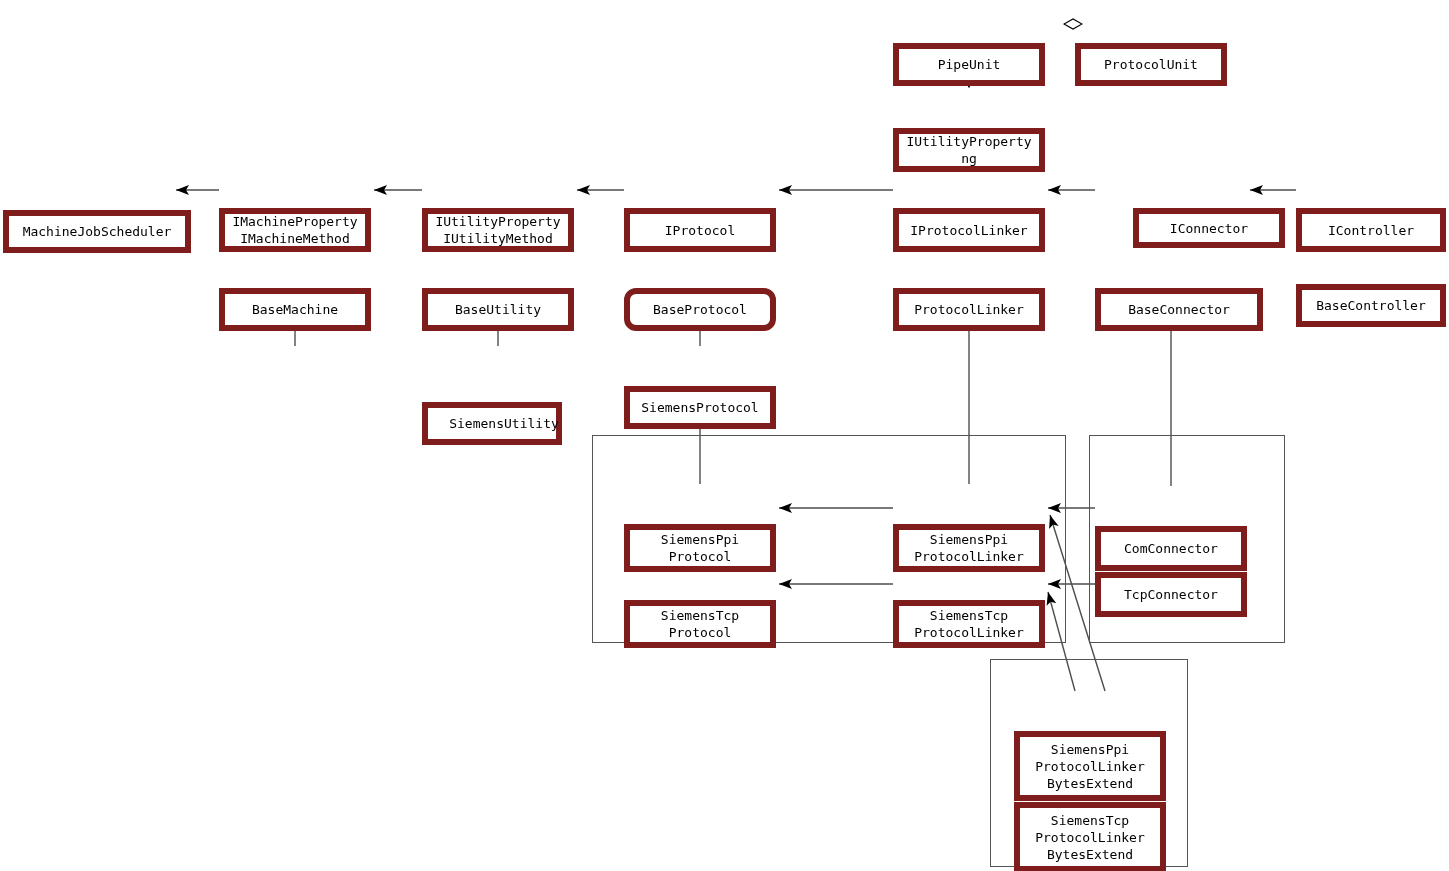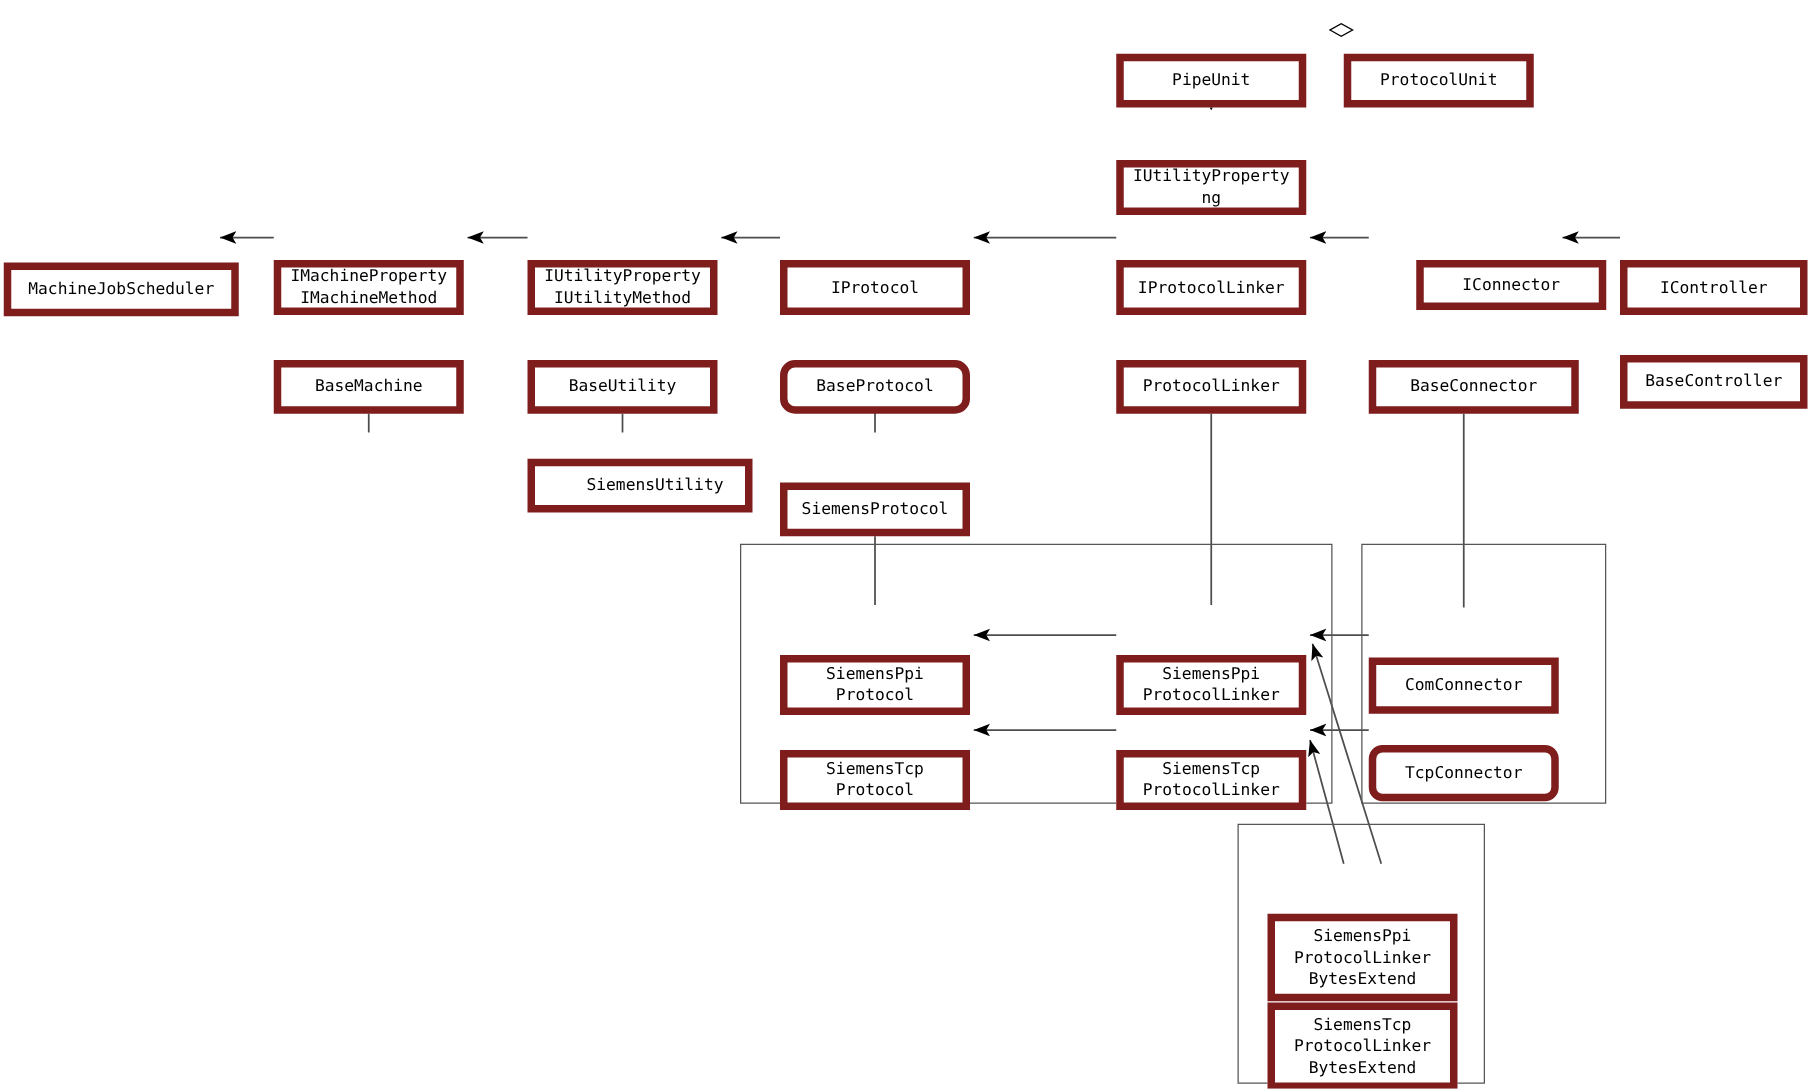--- a/index.html
+++ b/index.html
@@ -117,21 +117,21 @@
   <div class="group" style="left:1089px; top:435px; width:196px; height:208px;"></div>
   <div class="group" style="left:990px; top:659px; width:198px; height:208px;"></div>
 
   <div class="node" style="left:3px; top:170px; width:188px; height:43px;">MachineJobScheduler</div>
   <div class="node" style="left:219px; top:168px; width:152px; height:44px;">IMachineProperty
 IMachineMethod</div>
   <div class="node" style="left:219px; top:248px; width:152px; height:43px;">BaseMachine</div>
   <div class="node" style="left:422px; top:168px; width:152px; height:44px;">IUtilityProperty
 IUtilityMethod</div>
   <div class="node" style="left:422px; top:248px; width:152px; height:43px;">BaseUtility</div>
-  <div class="node" style="left:422px; top:327px; width:180px; height:43px;padding-left:24px;">SiemensUtility</div>
+  <div class="node" style="left:422px; top:362px; width:140px; height:43px;padding-left:24px;">SiemensUtility</div>
   <div class="node" style="left:624px; top:168px; width:152px; height:44px;">IProtocol</div>
   <div class="node" style="left:624px; top:248px; width:152px; height:43px;border-radius:12px;">BaseProtocol</div>
   <div class="node" style="left:624px; top:346px; width:152px; height:43px;">SiemensProtocol</div>
   <div class="node" style="left:893px; top:3px; width:152px; height:43px;">PipeUnit</div>
   <div class="node" style="left:1075px; top:3px; width:152px; height:43px;">ProtocolUnit</div>
   <div class="node" style="left:893px; top:88px; width:152px; height:44px;">IUtilityProperty
 ng</div>
   <div class="node" style="left:893px; top:168px; width:152px; height:44px;">IProtocolLinker</div>
   <div class="node" style="left:893px; top:248px; width:152px; height:43px;">ProtocolLinker</div>
   <div class="node" style="left:1133px; top:168px; width:152px; height:40px;">IConnector</div>
@@ -140,20 +140,20 @@
   <div class="node" style="left:1296px; top:244px; width:150px; height:43px;">BaseController</div>
   <div class="node" style="left:624px; top:484px; width:152px; height:48px;">SiemensPpi
 Protocol</div>
   <div class="node" style="left:624px; top:560px; width:152px; height:48px;">SiemensTcp
 Protocol</div>
   <div class="node" style="left:893px; top:484px; width:152px; height:48px;">SiemensPpi
 ProtocolLinker</div>
   <div class="node" style="left:893px; top:560px; width:152px; height:48px;">SiemensTcp
 ProtocolLinker</div>
   <div class="node" style="left:1095px; top:486px; width:152px; height:45px;">ComConnector</div>
-  <div class="node" style="left:1095px; top:556px; width:152px; height:45px;border-radius:11px;">TcpConnector</div>
+  <div class="node" style="left:1095px; top:532px; width:152px; height:45px;">TcpConnector</div>
   <div class="node" style="left:1014px; top:691px; width:152px; height:70px;">SiemensPpi
 ProtocolLinker
 BytesExtend</div>
   <div class="node" style="left:1014px; top:762px; width:152px; height:70px;">SiemensTcp
 ProtocolLinker
 BytesExtend</div>
 </div>
 
 </body></html>

